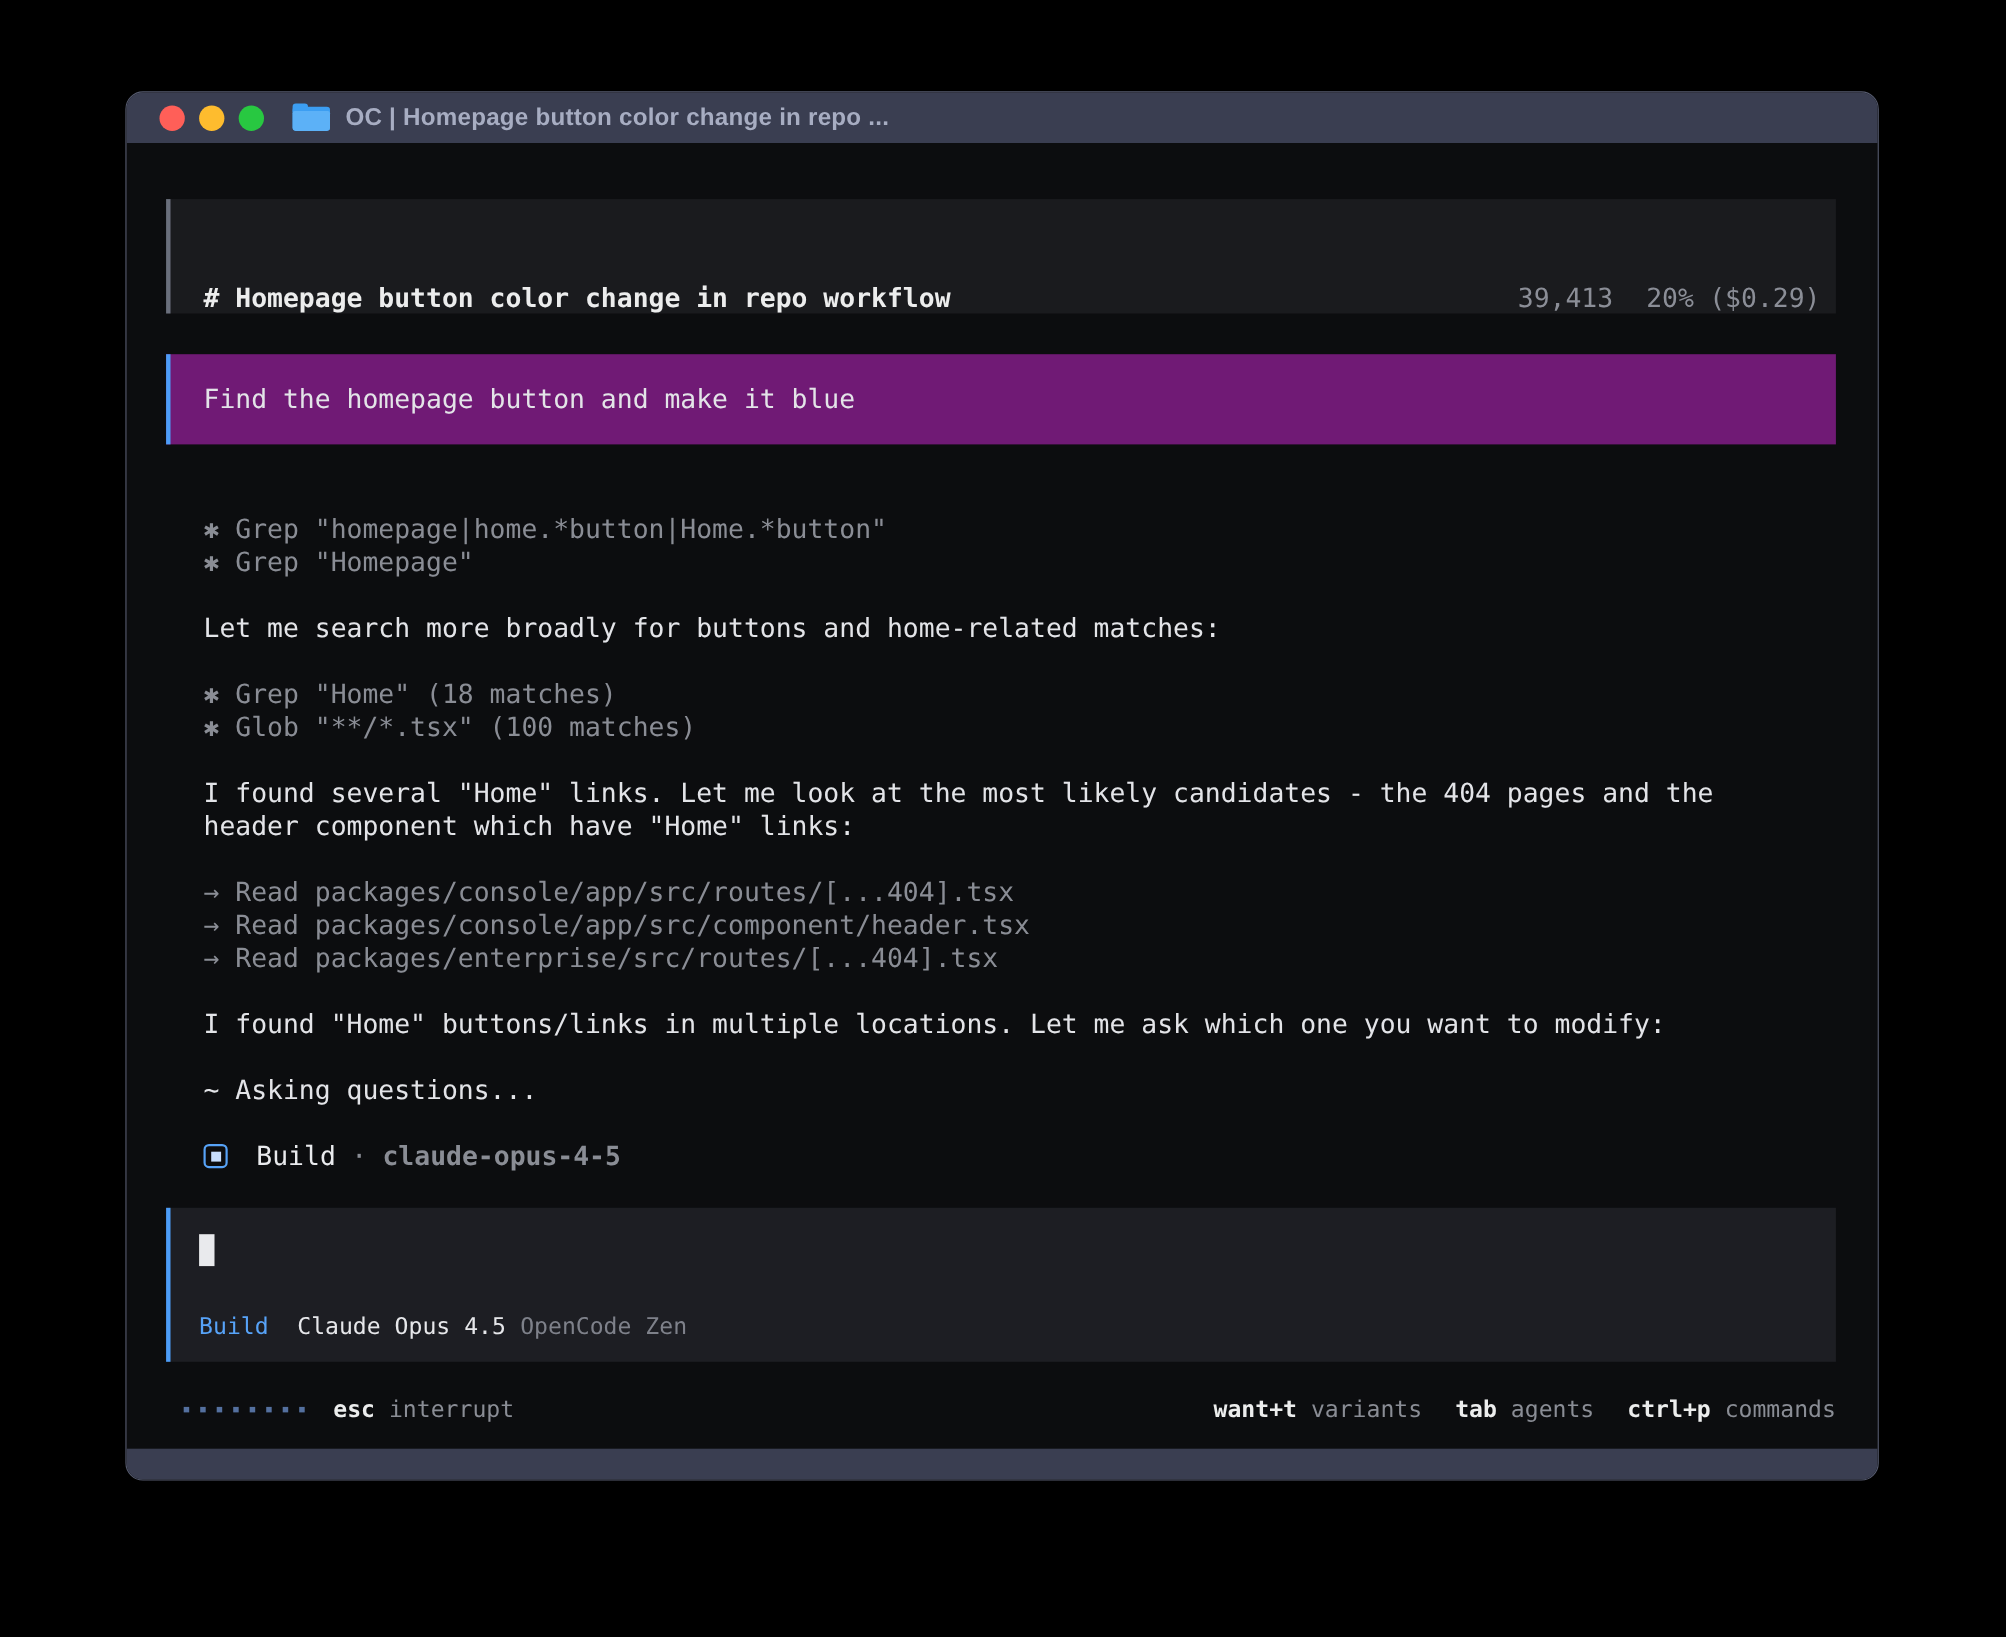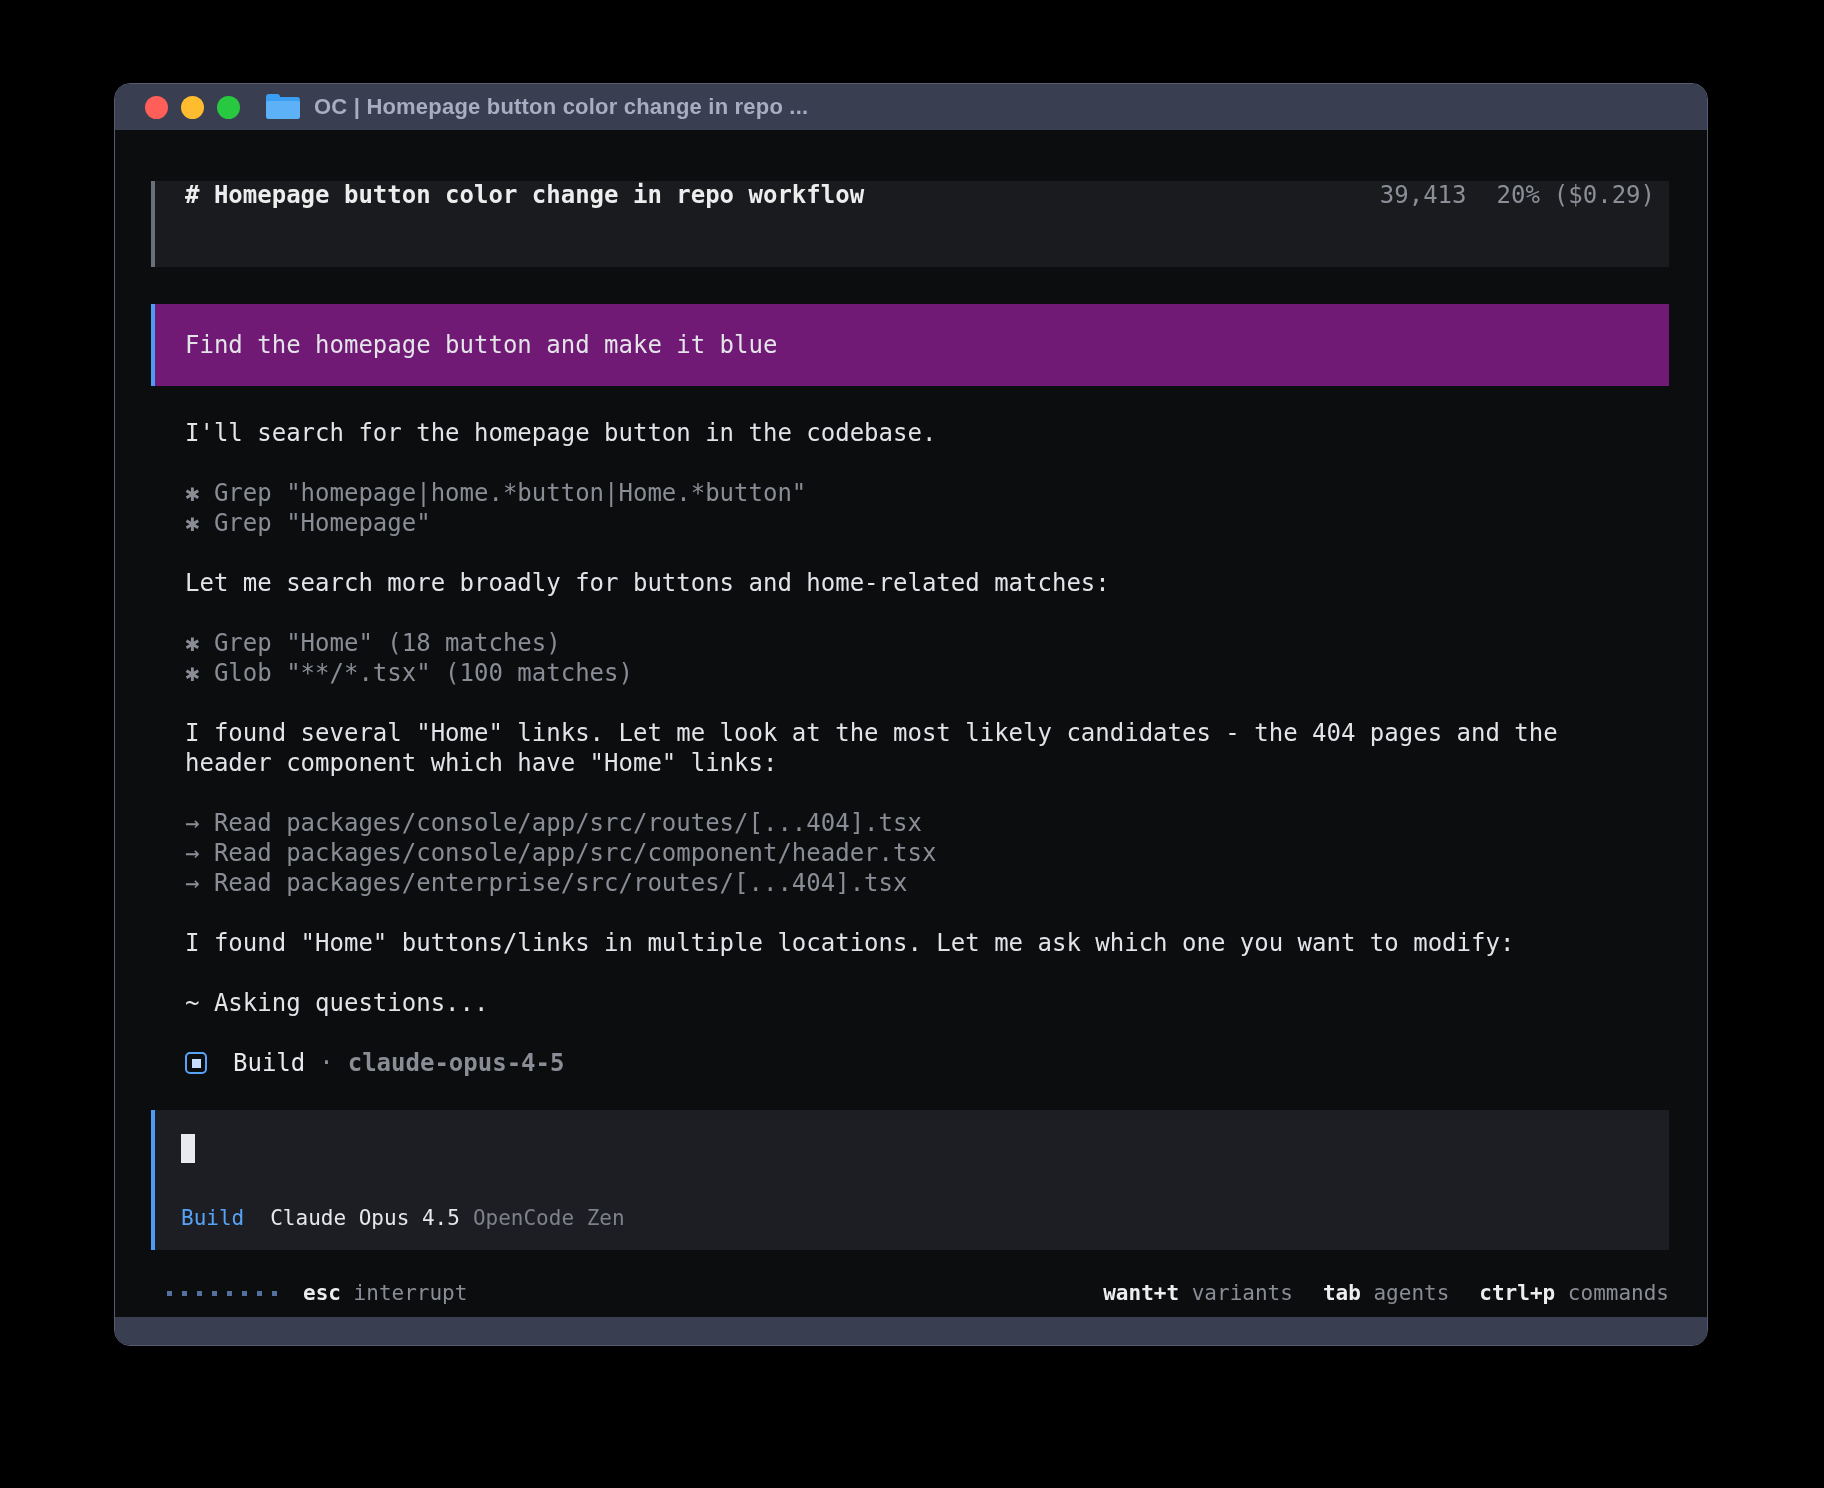--- a/index.html
+++ b/index.html
@@ -48,22 +48,22 @@
     letter-spacing: 0.2px;
     white-space: nowrap;
   }
 
   
   .content { flex: 1 1 auto; position: relative; padding: 51px 38px 0 36px; color: #e6e7ea; }
 
   .block { border-left: 4px solid transparent; }
 
   .session-header {
-    height: 86px; background: #1a1b1e; border-left-color: #6a6f7c;
-    display: flex; align-items: flex-start;
+    height: 104px; background: #1a1b1e; border-left-color: #6a6f7c;
+    display: flex; align-items: flex-end;
     padding: 0 14px 0 30px;
     font-size: 24px;
   }
   .session-title { font-weight: bold; color: #eceded; white-space: pre; }
   .session-stats { margin-left: auto; color: #8b8e97; display: flex; }
   .session-stats .tokens { margin-right: 30px; }
   .session-stats .pct { margin-right: 14px; }
 
   .user-block {
     margin-top: 37px; height: 82px;
@@ -146,21 +146,20 @@
         <span class="pct">20%</span>
         <span class="cost">($0.29)</span>
       </span>
     </div>
 
     <div class="block user-block">
       <span>Find the homepage button and make it blue</span>
     </div>
 
     <div class="transcript">
-        <div class="line assistant">I'll search for the homepage button in the codebase.</div>
         <div class="line blank">&nbsp;</div>
         <div class="line muted">✱ Grep "homepage|home.*button|Home.*button"</div>
         <div class="line muted">✱ Grep "Homepage"</div>
         <div class="line blank">&nbsp;</div>
         <div class="line assistant">Let me search more broadly for buttons and home-related matches:</div>
         <div class="line blank">&nbsp;</div>
         <div class="line muted">✱ Grep "Home" (18 matches)</div>
         <div class="line muted">✱ Glob "**/*.tsx" (100 matches)</div>
         <div class="line blank">&nbsp;</div>
         <div class="line assistant">I found several "Home" links. Let me look at the most likely candidates - the 404 pages and the</div>

